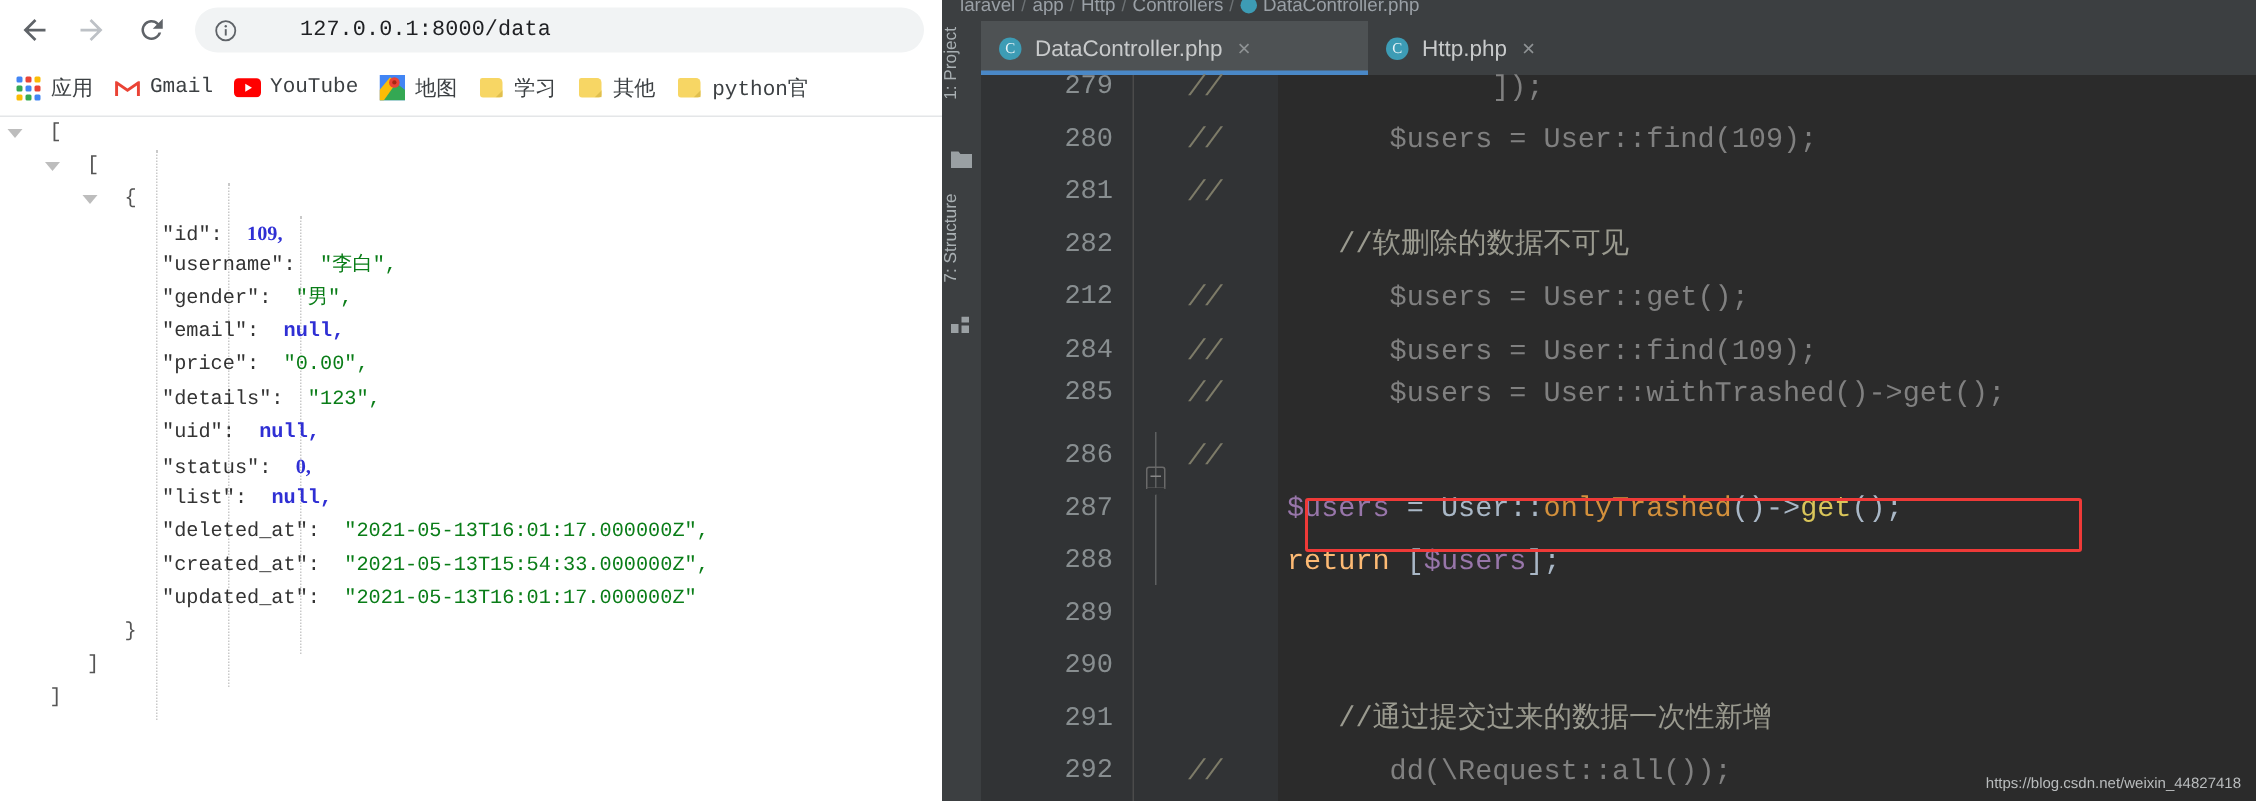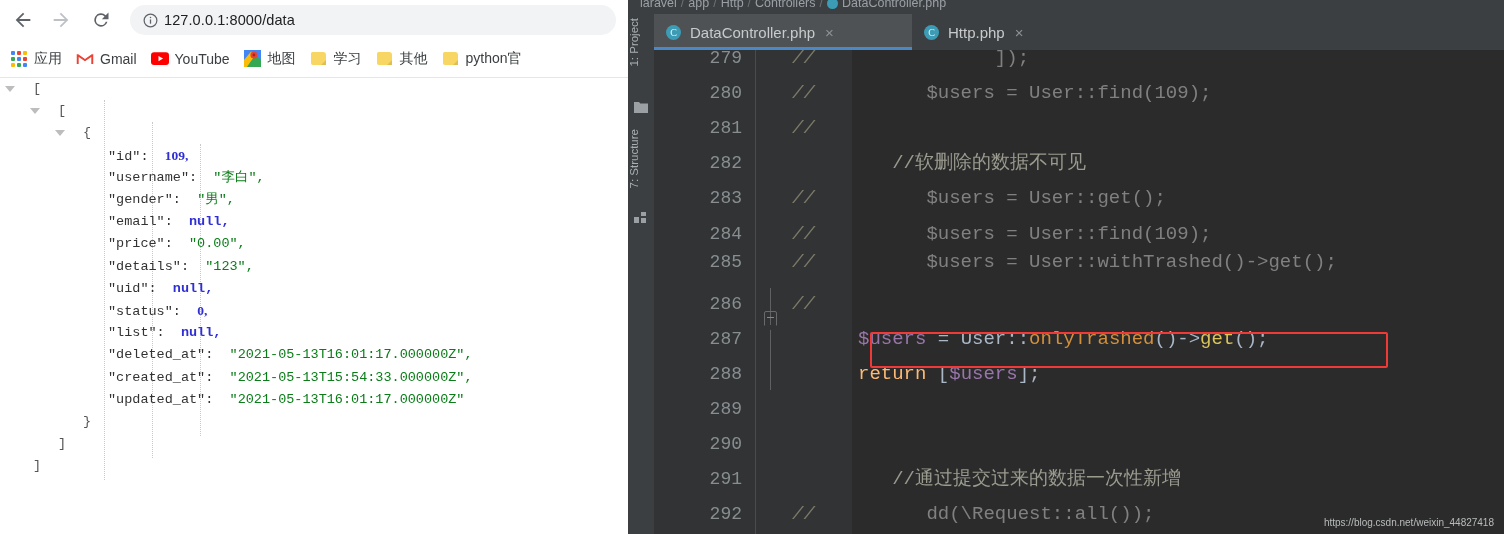--- a/index.html
+++ b/index.html
@@ -14,24 +14,24 @@
   
   .browser{position:absolute;left:0;top:0;width:628px;height:534px;background:#fff;overflow:hidden;}
   .bw-toolbar{position:relative;height:40px;background:#fff;}
   .navbtn{position:absolute;top:5px;width:30px;height:30px;display:flex;align-items:center;justify-content:center;border-radius:50%;}
   .navbtn svg{display:block;}
   .nav-back{left:8px;}
   .nav-fwd{left:46px;}
   .nav-reload{left:86px;}
   .omnibox{position:absolute;left:130px;top:5px;width:486px;height:30px;background:#f1f3f4;border-radius:16px;display:flex;align-items:center;}
   .omni-info{width:28px;margin-left:6px;display:flex;align-items:center;justify-content:center;}
-  .omni-url{font-size:14.5px;color:#202124;font-family:Liberation Sans, sans-serif;letter-spacing:.1px;}
+  .omni-url{font-size:14.5px;color:#202124;font-family:Liberation Mono, monospace;letter-spacing:.1px;margin-left:36px;}
 
   .bw-bookmarks{position:relative;height:38px;background:#fff;display:flex;align-items:center;padding-left:10px;border-bottom:1px solid #e4e6e8;box-sizing:border-box;}
-  .bm{display:flex;align-items:center;margin-right:14px;white-space:nowrap;}
+  .bm{display:flex;align-items:flex-start;margin-right:14px;white-space:nowrap;font-family:Liberation Mono, monospace;}
   .bm-ico{width:18px;height:18px;margin-right:6px;display:flex;align-items:center;justify-content:center;flex:0 0 auto;}
   .bm-label{font-size:14px;color:#3c4043;}
   .apps-grid{display:grid;grid-template-columns:repeat(3,4px);grid-template-rows:repeat(3,4px);gap:2px;}
   .apps-grid i{display:block;width:4px;height:4px;border-radius:1px;}
   .folder{width:15px;height:13px;background:#f7d664;border-radius:1.5px 3px 2px 2px;position:relative;}
   .folder:after{content:"";position:absolute;right:0;bottom:0;width:5px;height:5px;background:#e0bf4e;
      clip-path:polygon(100% 0,100% 100%,0 100%);}
 
   
   .jsonview{position:relative;background:#fff;height:456px;
@@ -278,21 +278,21 @@
 
     <div class="editor">
       <div class="gutter"></div>
       <div class="foldcol"></div>
       <div class="cmtcol"></div>
       <div id="code-rows">
           <div class="row" style="position: absolute; left: 0px; top: -9px; right: 0px;"><span class="lnum">279</span><span class="slashes">//</span><span class="codetext"><span class="cm">            ]);</span></span></div>
           <div class="row" style="position: absolute; left: 0px; top: 26.1px; right: 0px;"><span class="lnum">280</span><span class="slashes">//</span><span class="codetext"><span class="cm">      $users = User::find(109);</span></span></div>
           <div class="row" style="position: absolute; left: 0px; top: 61.2px; right: 0px;"><span class="lnum">281</span><span class="slashes">//</span></div>
           <div class="row" style="position: absolute; left: 0px; top: 96.3px; right: 0px;"><span class="lnum">282</span><span class="codetext"><span class="cmz">   //软删除的数据不可见</span></span></div>
-          <div class="row" style="position: absolute; left: 0px; top: 131.4px; right: 0px;"><span class="lnum">283</span><span class="slashes">//</span><span class="codetext"><span class="cm">      $users = User::get();</span></span></div>
+          <div class="row" style="position: absolute; left: 0px; top: 131.4px; right: 0px;"><span class="lnum">212</span><span class="slashes">//</span><span class="codetext"><span class="cm">      $users = User::get();</span></span></div>
           <div class="row" style="position: absolute; left: 0px; top: 166.5px; right: 0px;"><span class="lnum">284</span><span class="slashes">//</span><span class="codetext"><span class="cm">      $users = User::find(109);</span></span></div>
           <div class="row" style="position: absolute; left: 0px; top: 195px; right: 0px;"><span class="lnum">285</span><span class="slashes">//</span><span class="codetext"><span class="cm">      $users = User::withTrashed()-&gt;get();</span></span></div>
           <div class="row" style="position: absolute; left: 0px; top: 236.7px; right: 0px;"><span class="lnum">286</span><span class="slashes">//</span></div>
           <div class="row" style="position: absolute; left: 0px; top: 271.8px; right: 0px;"><span class="lnum">287</span><span class="codetext"><span class="var">$users</span><span class="pl"> = </span><span class="cls">User</span><span class="pl">::</span><span class="mth-o">onlyTrashed</span><span class="pl">()-&gt;</span><span class="mth-y">get</span><span class="pl">();</span></span></div>
           <div class="row" style="position: absolute; left: 0px; top: 306.9px; right: 0px;"><span class="lnum">288</span><span class="codetext"><span class="kw">return</span><span class="pl"> [</span><span class="var">$users</span><span class="pl">];</span></span></div>
           <div class="row" style="position: absolute; left: 0px; top: 342px; right: 0px;"><span class="lnum">289</span><span class="codetext"></span></div>
           <div class="row" style="position: absolute; left: 0px; top: 377.1px; right: 0px;"><span class="lnum">290</span><span class="codetext"></span></div>
           <div class="row" style="position: absolute; left: 0px; top: 412.2px; right: 0px;"><span class="lnum">291</span><span class="codetext"><span class="cmz">   //通过提交过来的数据一次性新增</span></span></div>
           <div class="row" style="position: absolute; left: 0px; top: 447.3px; right: 0px;"><span class="lnum">292</span><span class="slashes">//</span><span class="codetext"><span class="cm">      dd(\Request::all());</span></span></div>
         </div>

